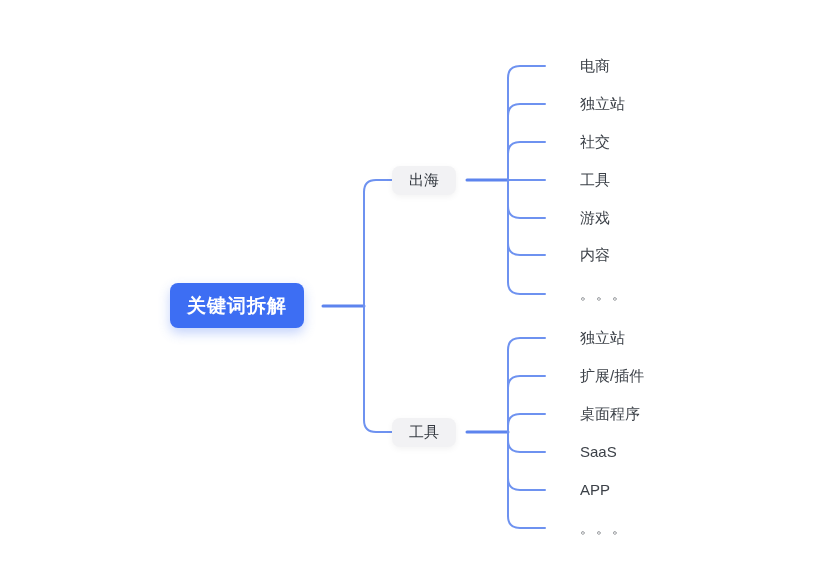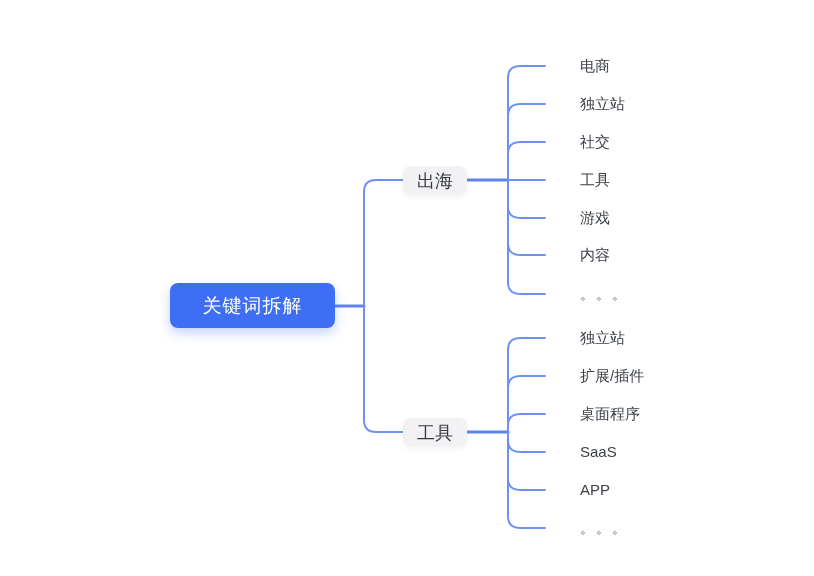--- a/index.html
+++ b/index.html
@@ -8,29 +8,29 @@
     font-family:"Liberation Sans","DejaVu Sans",sans-serif;
   }
   #wires{position:absolute;left:0;top:0;width:814px;height:576px;}
   .wire{fill:none;stroke:var(--connector);stroke-width:2;stroke-linecap:round;}
   .wire.thick{stroke-width:3;stroke:var(--connector-strong);}
   .node{
     position:absolute;display:flex;align-items:center;justify-content:center;
     border-radius:8px;box-sizing:border-box;cursor:pointer;white-space:nowrap;
   }
   .root-node{
-    left:170px;top:283px;width:165px;height:45px;
+    left:170px;top:283px;width:134px;height:45px;
     background:var(--root-bg);color:var(--root-text);
-    font-size:19px;font-weight:400;letter-spacing:1px;
+    font-size:19px;font-weight:700;letter-spacing:1px;
     box-shadow:0 5px 12px rgba(61,110,243,0.30);
   }
   .branch-node{
-    left:403px;width:64px;height:29px;
+    left:392px;width:64px;height:29px;
     background:var(--branch-bg);color:var(--branch-text);
-    font-size:18px;font-weight:400;
+    font-size:15px;font-weight:400;
     box-shadow:0 2px 6px rgba(0,0,0,0.05);
   }
   .branch-chuhai{top:166px;}
   .branch-gongju{top:418px;}
   .leaf{
     position:absolute;left:580px;transform:translateY(-50%);
     color:var(--leaf-text);font-size:15px;line-height:20px;cursor:pointer;white-space:nowrap;
   }
   .leaf.dots{font-size:14px;letter-spacing:2px;}
 </style>

